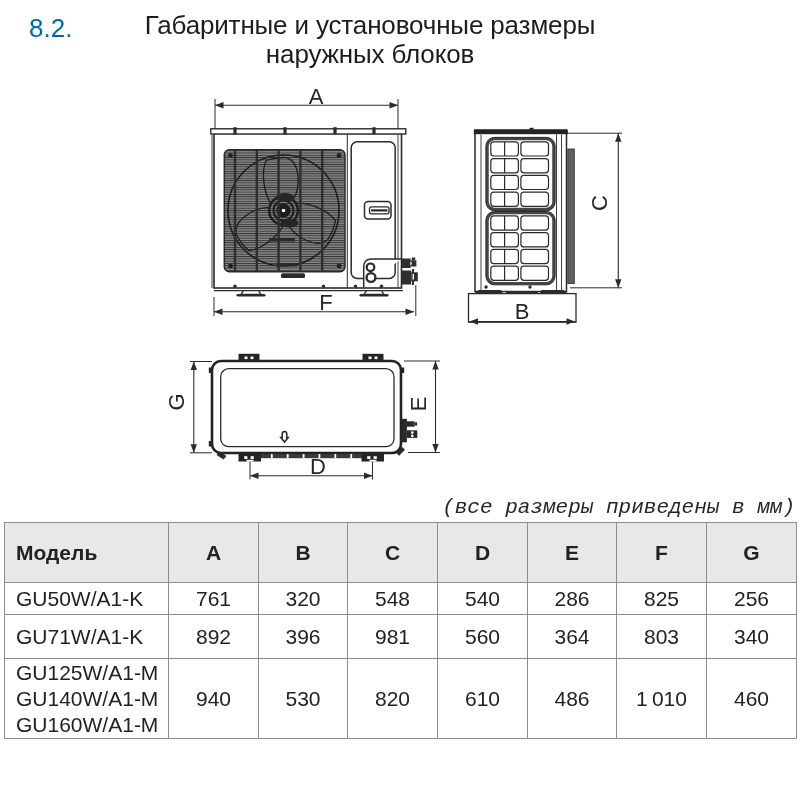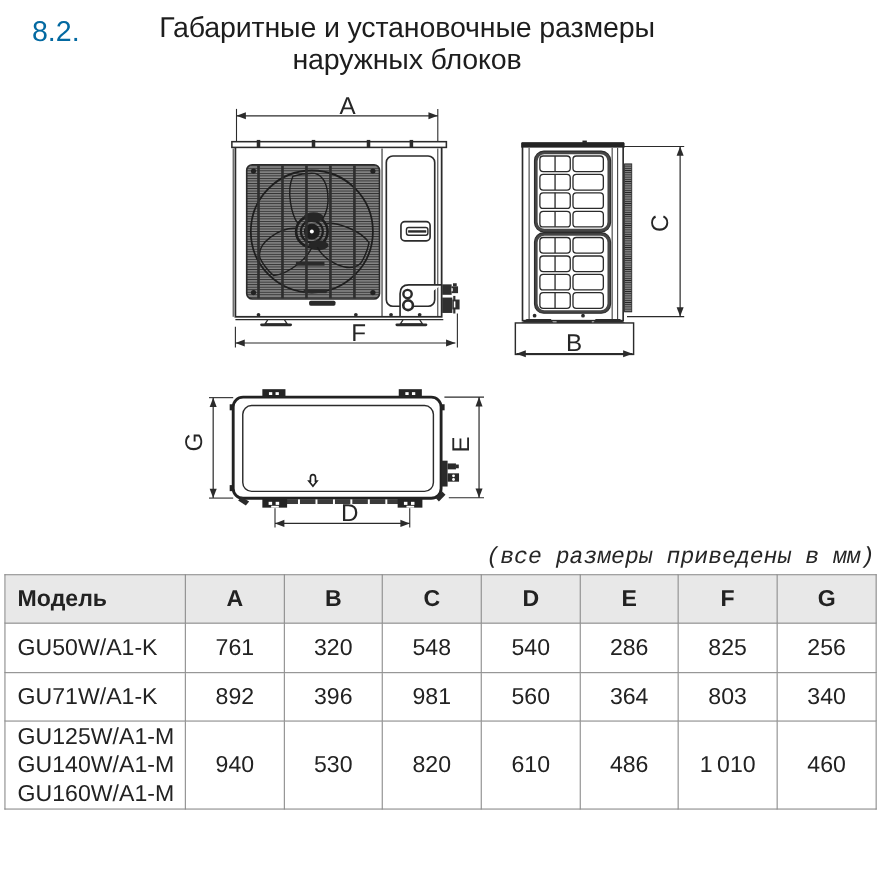--- a/index.html
+++ b/index.html
@@ -12,21 +12,21 @@
     font-size:26px; font-weight:normal; color:#1d1d1d; line-height:29px;
     letter-spacing:-0.15px;text-align:center; }
   .note { position:absolute; right:5px; top:496px; font-size:21px;
     font-style:italic; color:#262626;font-family:Liberation Mono, monospace; }
   svg.draw { position:absolute; left:0; top:0; }
   table { position:absolute; left:4px; top:522px; width:792px;
     border-collapse:collapse; table-layout:fixed; font-size:21px;
     color:#222; }
   th, td { border:1px solid #8c8c8c; text-align:center; vertical-align:middle;
     padding:0; }
-  th { background:#e8e8e8; font-weight:bold; height:44px; }
+  th { background:#e8e8e8; font-weight:bold; height:60px; }
   th.m, td.m { text-align:left; padding-left:11px; }
   td.m { line-height:26px; }
 </style>
 </head>
 <body>
 <div id="page">
 
 <div class="secnum">8.2.</div>
 
 <div class="title">Габаритные и установочные размеры наружных блоков</div>
@@ -348,21 +348,21 @@
           <th class="m">Модель</th>
           <th>A</th>
           <th>B</th>
           <th>C</th>
           <th>D</th>
           <th>E</th>
           <th>F</th>
           <th>G</th>
         </tr>
 <tr>
-          <td class="m" style="height:45px">GU50W/A1-K</td>
+          <td class="m" style="height:32px">GU50W/A1-K</td>
           <td>761</td>
           <td>320</td>
           <td>548</td>
           <td>540</td>
           <td>286</td>
           <td>825</td>
           <td>256</td>
         </tr>
 <tr>
           <td class="m" style="height:44px">GU71W/A1-K</td>

